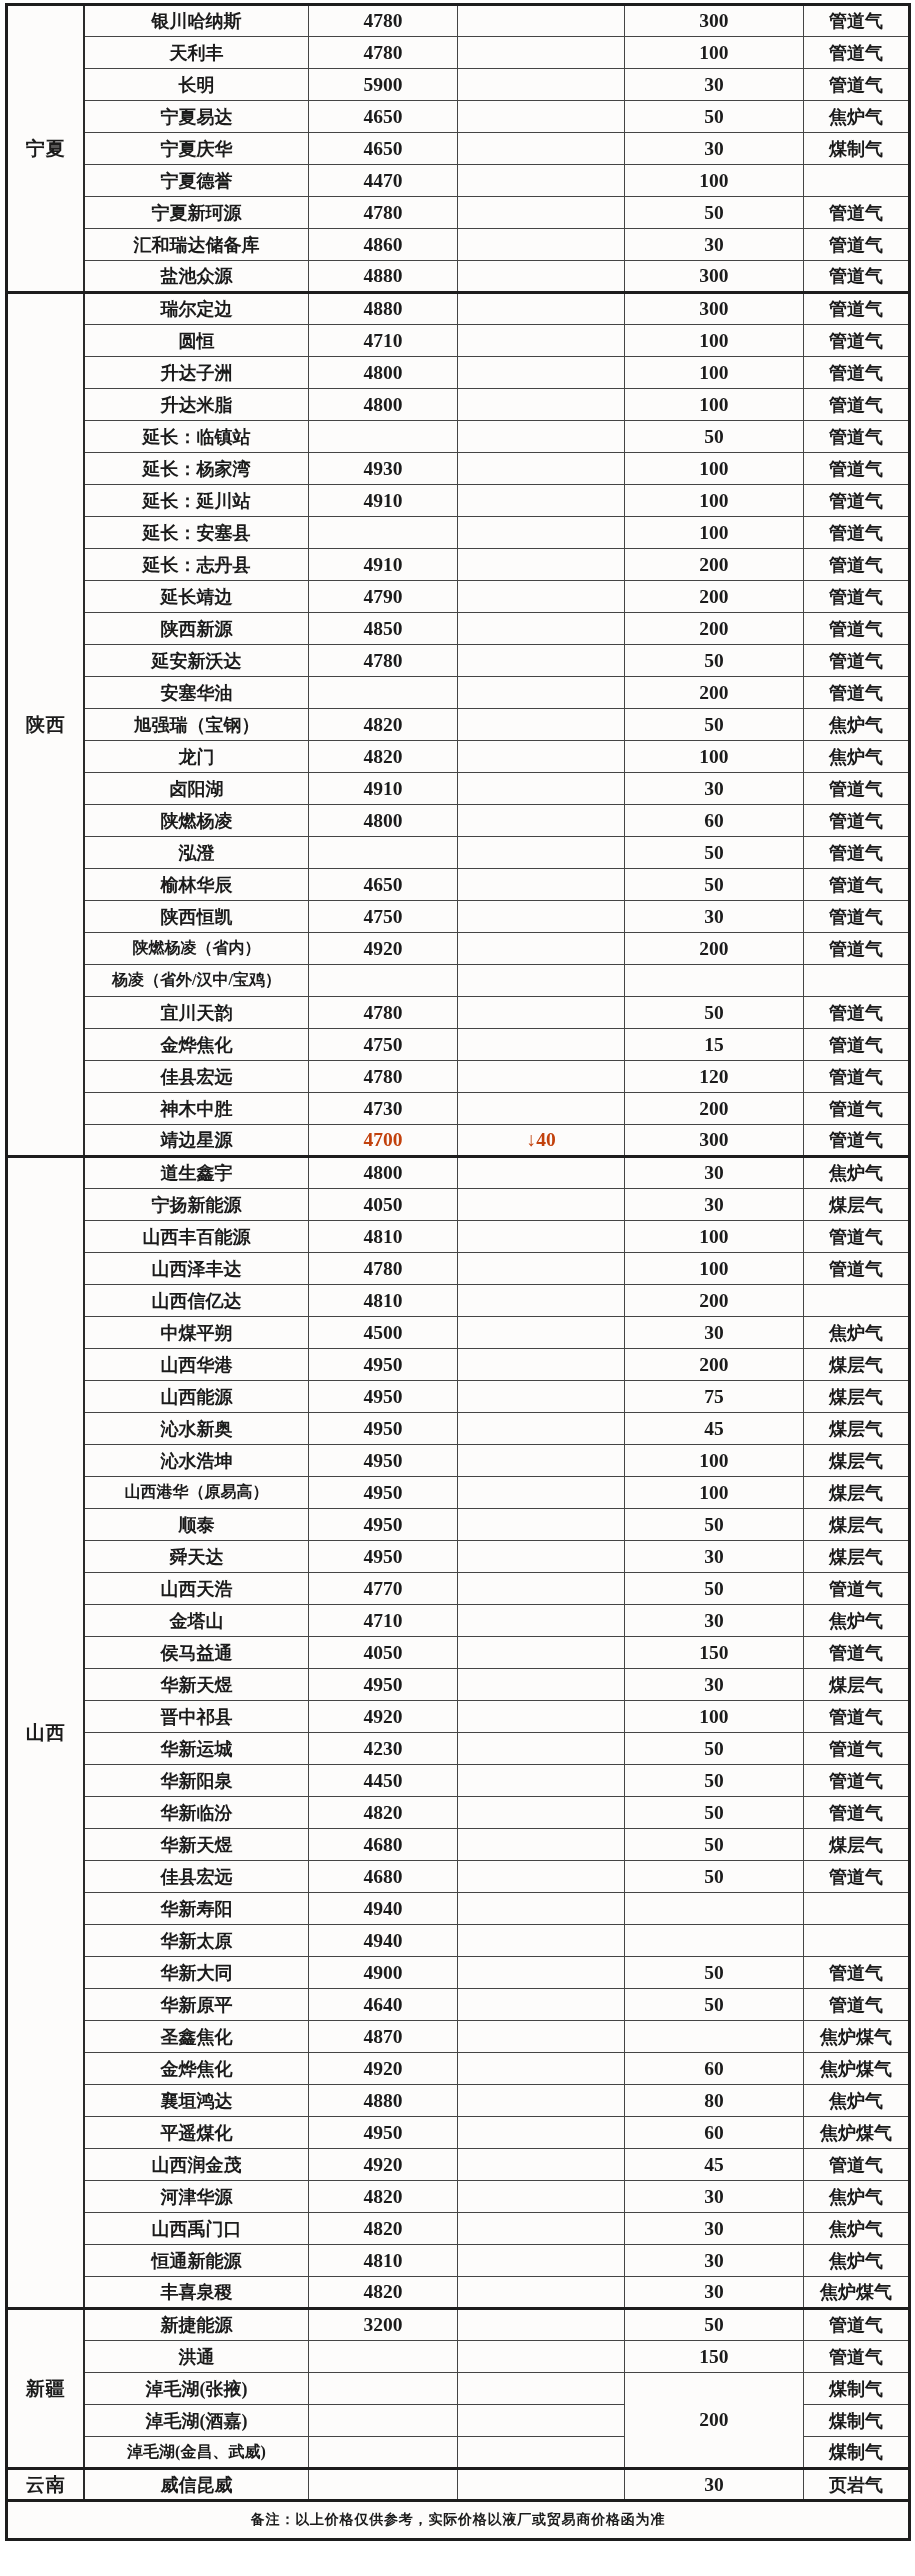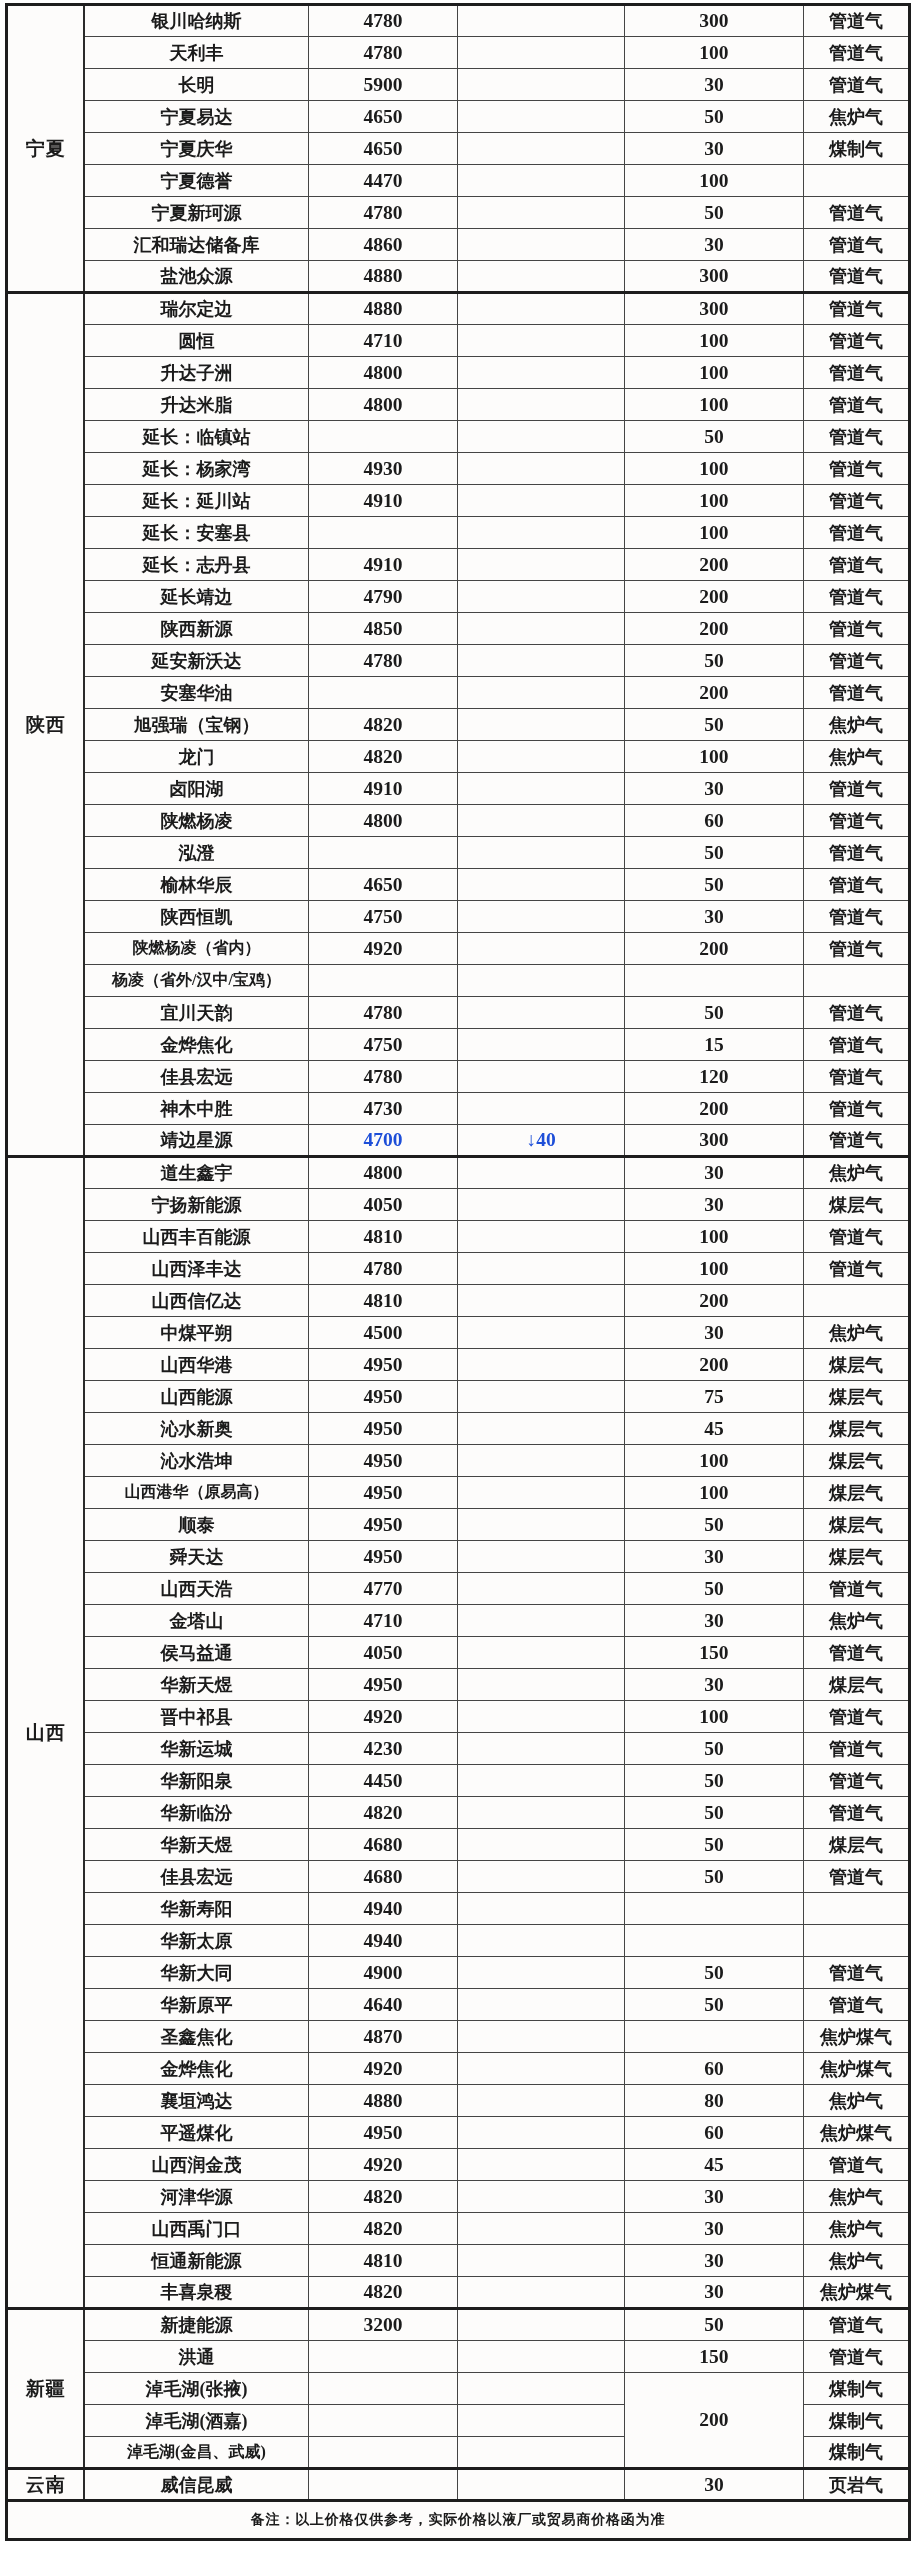--- a/index.html
+++ b/index.html
@@ -40,21 +40,21 @@
     font-size: 19px;
     letter-spacing: 0.8px;
     border-right: 2.5px solid #2a2a2a;
   }
   td.name { font-size: 18px; }
   td.long-name { font-size: 16px; padding: 0 2px; }
   td.price, td.amount, td.change {
     font-size: 19.5px;
     font-family: "Liberation Serif", "DejaVu Serif", serif;
   }
-  td.blue { color: #1d4ed8; }
+  td.blue { color: #c2410c; }
   td.gas { font-size: 18px; }
   tr.footer-row { height: 39px; }
   tr.footer-row td {
     border-top: 3.4px solid #1d1d1d;
     font-size: 14px;
     letter-spacing: 0.8px;
   }
 </style>
 </head>
 <body>

